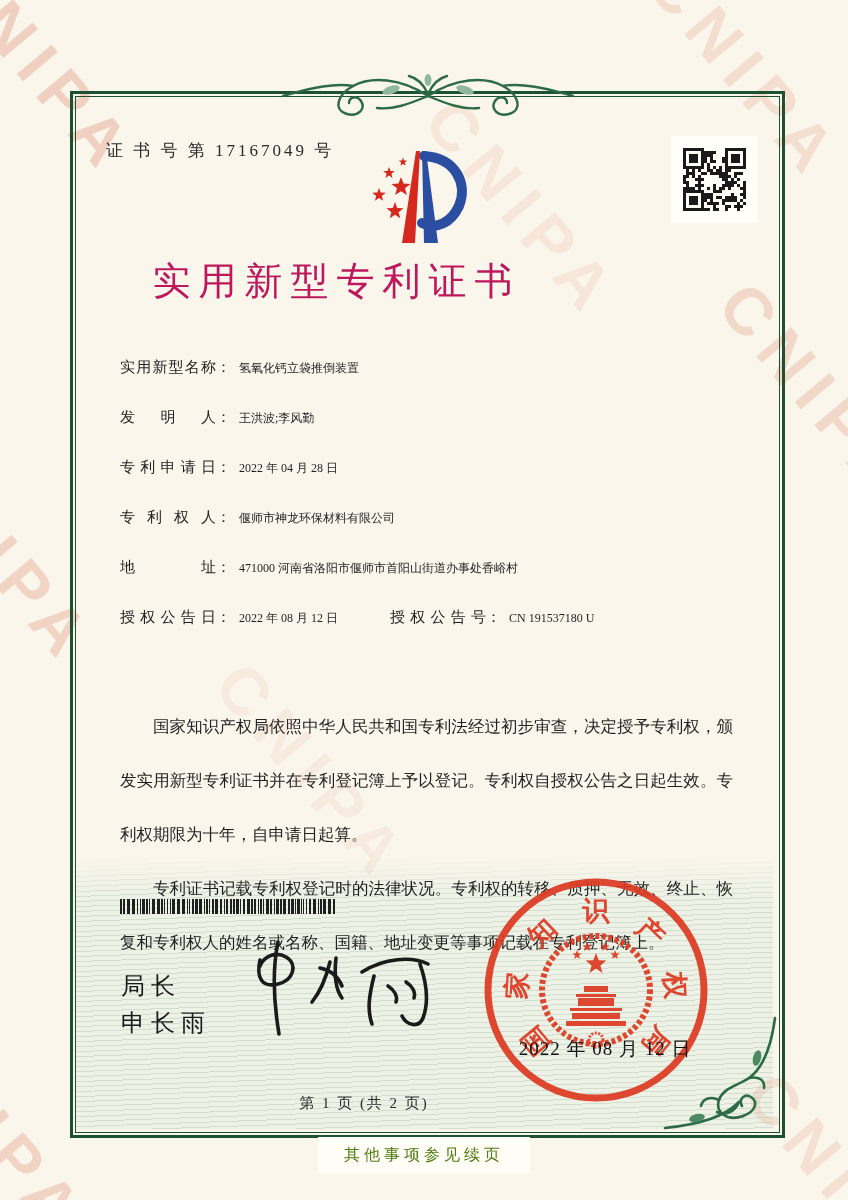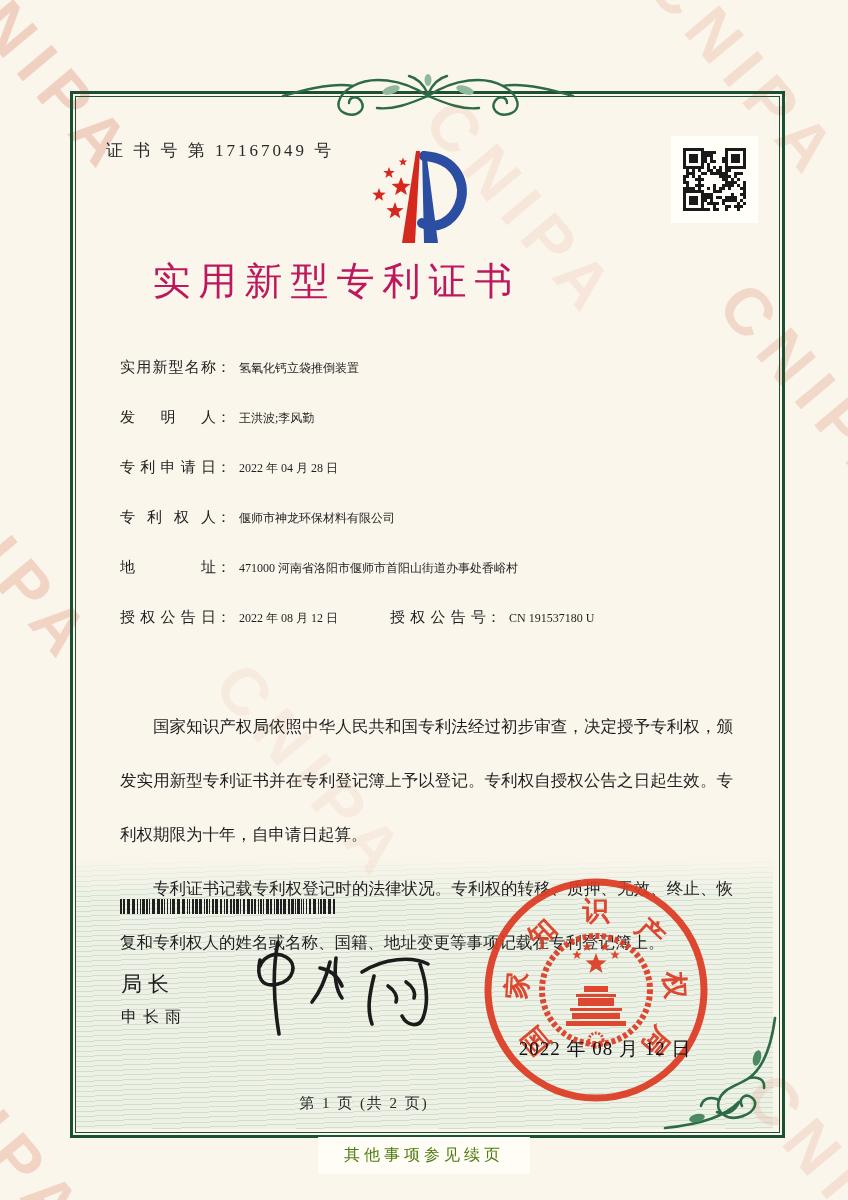--- a/index.html
+++ b/index.html
@@ -35,22 +35,22 @@
   .f-label{display:inline-block;width:96px;text-align:justify;text-align-last:justify;font-size:15px;vertical-align:baseline;}
   .f-colon{font-size:15px;margin-right:8px;}
   .f-value{font-size:12px;}
   .f-gap{display:inline-block;width:52px;}
 
   .paras{left:120px;top:700px;width:613px;font-size:16.5px;line-height:54px;color:#1f1f1f;
          text-align:justify;z-index:4;}
   .paras p{margin:0;text-indent:2em;}
 
   .barcode{left:120px;top:899px;z-index:4;}
-  .director-title{left:121px;top:970px;font-size:21px;letter-spacing:6px;color:#1a1a1a;z-index:4;}
-  .director-name{left:121px;top:1007px;font-size:16px;letter-spacing:6px;color:#1a1a1a;z-index:4;}
+  .director-title{left:121px;top:970px;font-size:24px;letter-spacing:6px;color:#1a1a1a;z-index:4;}
+  .director-name{left:121px;top:1007px;font-size:24px;letter-spacing:6px;color:#1a1a1a;z-index:4;}
   .signature{left:248px;top:936px;z-index:5;}
 
   .seal{left:480px;top:874px;z-index:5;opacity:0.93;}
   .seal-char{font-size:27px;font-weight:bold;fill:#dd3b23;font-family:"Liberation Serif","DejaVu Serif",serif;}
   .seal-date{left:500px;top:1036px;width:210px;text-align:center;font-size:19px;color:#101010;letter-spacing:1px;z-index:7;white-space:nowrap;}
 
   .page-num{left:0;top:1094px;width:728px;text-align:center;font-size:15px;letter-spacing:2px;color:#2a2a2a;z-index:4;}
   .foot-note{left:50%;top:1137px;transform:translateX(-50%);background:#fffdf6;padding:8px 26px;
              font-size:16px;letter-spacing:4px;color:#4d7c0f;z-index:7;white-space:nowrap;}
 </style>

